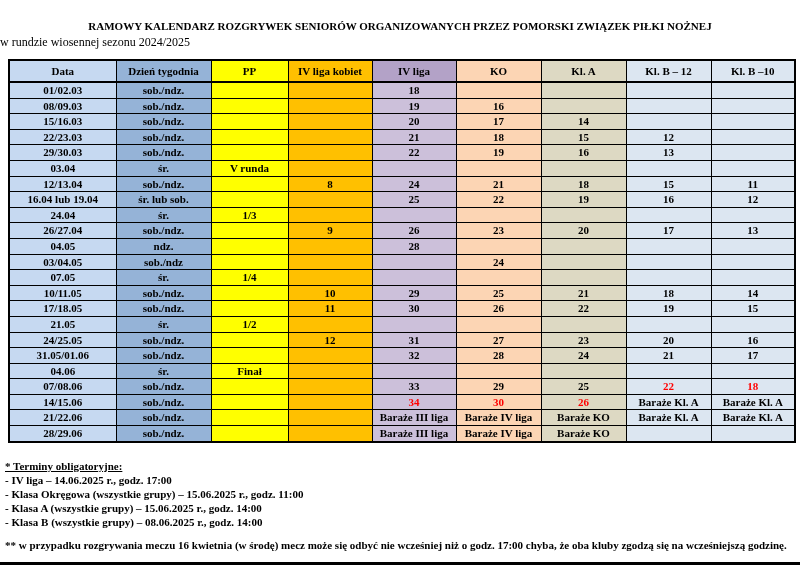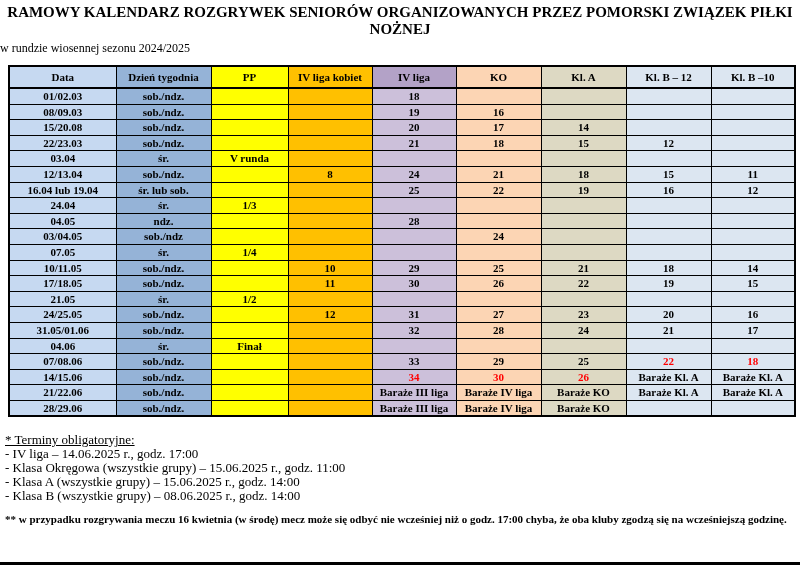--- a/index.html
+++ b/index.html
@@ -5,24 +5,24 @@
   html, body { margin: 0; padding: 0; }
   body {
     width: 800px; height: 565px;
     background: #ffffff;
     font-family: "Liberation Serif", "DejaVu Serif", serif;
     color: #000;
     position: relative;
     overflow: hidden;
   }
   .title {
-    padding-top: 4px;
+    padding-top: 20px;
     text-align: center;
     font-weight: bold;
-    font-size: 15px;
+    font-size: 11px;
     letter-spacing: 0px;
   }
   .subtitle {
     margin-top: 3px;
     text-align: left;
     font-size: 12px;
   }
   table.cal {
     margin: 9px 0 0 8px;
     border-collapse: collapse;
@@ -47,22 +47,22 @@
   .col2 { background: var(--c-col-pp, #ffff00); }
   .col3 { background: var(--c-col-ivk, #ffc000); }
   .col4 { background: var(--c-col-iv, #ccc0da); }
   thead .col4 { background: var(--c-col-iv-header, #b3a2c7); }
   .col5 { background: var(--c-col-ko, #fcd5b4); }
   .col6 { background: var(--c-col-kla, #ddd9c3); }
   .col7, .col8 { background: var(--c-col-klb, #dce6f1); }
   td.red { color: var(--c-red, #ff0000); }
   .notes {
     margin: 16px 0 0 5px;
-    font-weight: normal;
-    font-size: 13px;
+    font-weight: bold;
+    font-size: 11px;
     line-height: 14px;
   }
   .notes-heading { text-decoration: underline; }
   .footnote {
     margin: 9px 0 0 5px;
     font-weight: bold;
     font-size: 11px;
     line-height: 15px;
     width: 788px;
   }
@@ -121,39 +121,50 @@
         <td class="col1">sob./ndz.</td>
         <td class="col2"></td>
         <td class="col3"></td>
         <td class="col4">19</td>
         <td class="col5">16</td>
         <td class="col6"></td>
         <td class="col7"></td>
         <td class="col8"></td>
       </tr>
       <tr>
-        <td class="col0">15/20.08</td>
+        <td class="col0">15/16.03</td>
         <td class="col1">sob./ndz.</td>
         <td class="col2"></td>
         <td class="col3"></td>
         <td class="col4">20</td>
         <td class="col5">17</td>
         <td class="col6">14</td>
         <td class="col7"></td>
         <td class="col8"></td>
       </tr>
       <tr>
         <td class="col0">22/23.03</td>
         <td class="col1">sob./ndz.</td>
         <td class="col2"></td>
         <td class="col3"></td>
         <td class="col4">21</td>
         <td class="col5">18</td>
         <td class="col6">15</td>
         <td class="col7">12</td>
+        <td class="col8"></td>
+      </tr>
+      <tr>
+        <td class="col0">29/30.03</td>
+        <td class="col1">sob./ndz.</td>
+        <td class="col2"></td>
+        <td class="col3"></td>
+        <td class="col4">22</td>
+        <td class="col5">19</td>
+        <td class="col6">16</td>
+        <td class="col7">13</td>
         <td class="col8"></td>
       </tr>
       <tr>
         <td class="col0">03.04</td>
         <td class="col1">śr.</td>
         <td class="col2">V runda</td>
         <td class="col3"></td>
         <td class="col4"></td>
         <td class="col5"></td>
         <td class="col6"></td>
@@ -185,20 +196,31 @@
       <tr>
         <td class="col0">24.04</td>
         <td class="col1">śr.</td>
         <td class="col2">1/3</td>
         <td class="col3"></td>
         <td class="col4"></td>
         <td class="col5"></td>
         <td class="col6"></td>
         <td class="col7"></td>
         <td class="col8"></td>
+      </tr>
+      <tr>
+        <td class="col0">26/27.04</td>
+        <td class="col1">sob./ndz.</td>
+        <td class="col2"></td>
+        <td class="col3">9</td>
+        <td class="col4">26</td>
+        <td class="col5">23</td>
+        <td class="col6">20</td>
+        <td class="col7">17</td>
+        <td class="col8">13</td>
       </tr>
       <tr>
         <td class="col0">04.05</td>
         <td class="col1">ndz.</td>
         <td class="col2"></td>
         <td class="col3"></td>
         <td class="col4">28</td>
         <td class="col5"></td>
         <td class="col6"></td>
         <td class="col7"></td>

